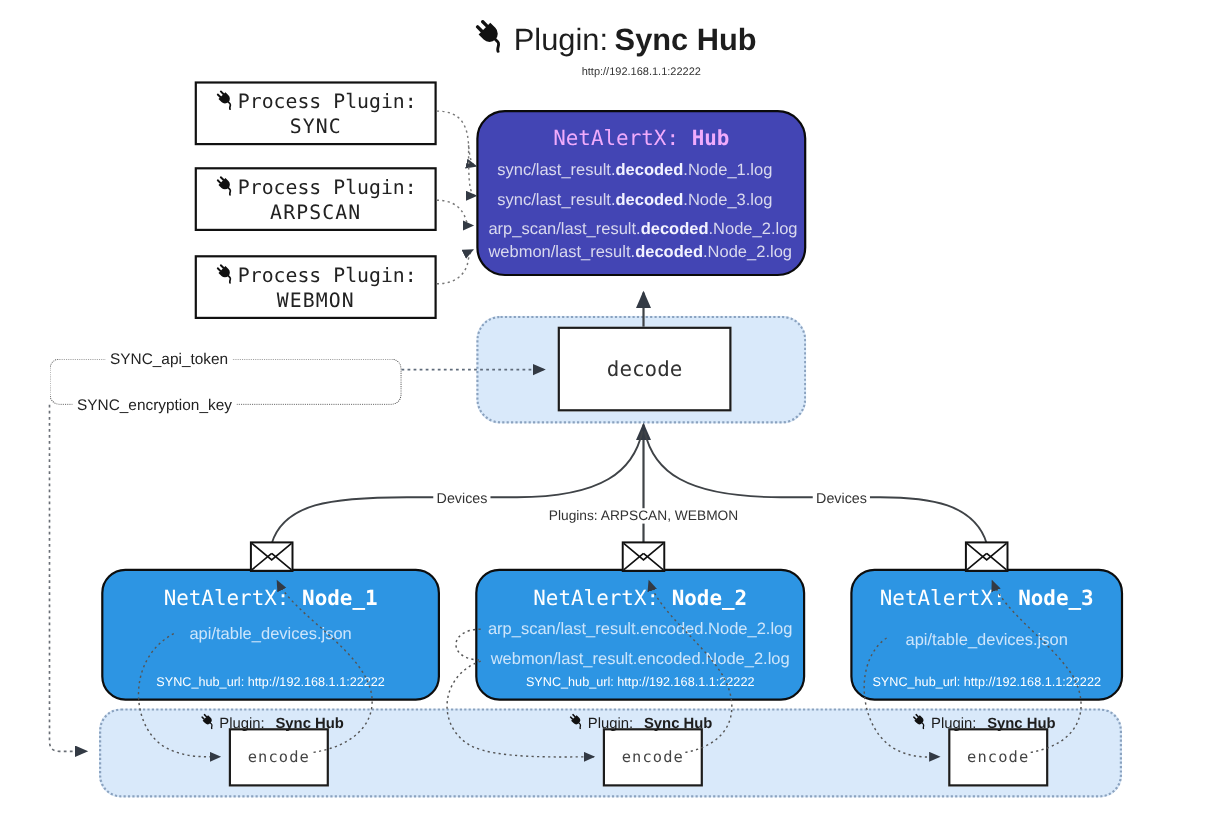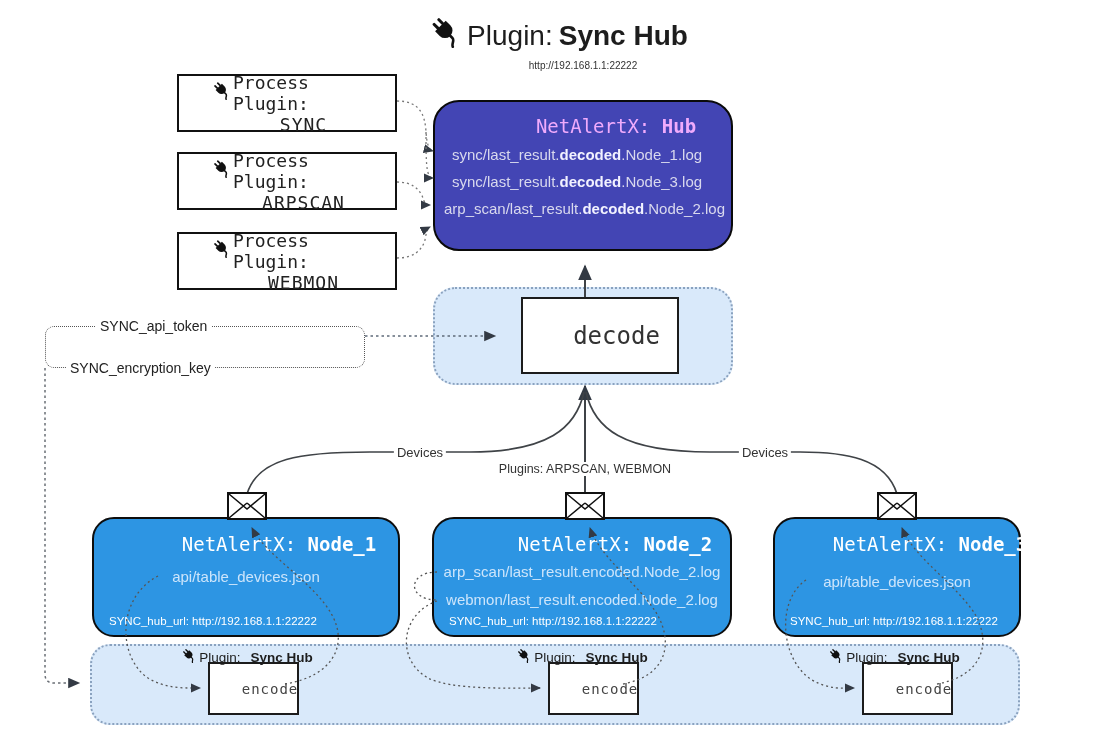--- a/index.html
+++ b/index.html
@@ -1,19 +1,19 @@
 <!DOCTYPE html>
 <html><head>
 <meta charset="utf-8">
 <style>
   html,body{margin:0;padding:0;background:#fff;}
   .canvas{position:relative;width:1117px;height:754px;background:#fff;overflow:hidden;
           font-family:"Liberation Sans",sans-serif;color:#222;}
   .abs{position:absolute;}
-  .mono{font-family:"DejaVu Sans Mono",monospace;padding-left:33px;}
+  .mono{font-family:"DejaVu Sans Mono",monospace;}
   svg.overlay{position:absolute;left:0;top:0;z-index:2;pointer-events:none;}
 
   
   .title{left:0;top:16px;width:1117px;display:flex;justify-content:center;align-items:center;
          gap:6px;font-size:28px;color:#1d1d1d;z-index:3;}
   .title b{font-weight:700;}
 
   
   .pbox{width:220px;height:58px;background:#fff;border:2px solid #111;box-sizing:border-box;
         display:flex;flex-direction:column;align-items:center;justify-content:center;z-index:1;}
@@ -27,36 +27,36 @@
              font-size:19px;}
   .hub-log{position:absolute;left:17px;color:#d9d9ee;font-size:15px;white-space:nowrap;}
   .hub-log b{color:#f2f2ff;font-weight:700;}
   .hub-url{left:433px;top:60px;width:300px;text-align:center;font-size:10px;color:#333;z-index:3;}
 
   
   .lightbox{background:#d9e9fa;border:2px dotted #8aa2bf;border-radius:22px;box-sizing:border-box;z-index:1;}
   .decode-wrap{left:433px;top:287px;width:300px;height:98px;}
   .whitebox{background:#fff;border:2px solid #1c1c1c;box-sizing:border-box;display:flex;
             align-items:center;justify-content:center;color:#333;z-index:1;}
-  .decode-box{left:521px;top:297px;width:158px;height:77px;font-size:24px;}
+  .decode-box{left:507px;top:297px;width:158px;height:77px;font-size:19px;}
 
   
   .config-rect{left:45px;top:326px;width:320px;height:42px;border:1.5px dotted #555;
                border-radius:9px;box-sizing:border-box;z-index:1;}
   .line-label{background:#fff;padding:0 4px;font-size:14px;color:#222;white-space:nowrap;z-index:3;}
 
   
   .edge-label{background:#fff;padding:0 3px;font-size:13px;color:#333;white-space:nowrap;z-index:3;
               transform:translateX(-50%);}
 
   
   .node{background:#2d95e3;border:2.5px solid #0d0d0d;border-radius:22px;box-sizing:border-box;z-index:1;}
   .node-title{position:absolute;left:0;width:100%;text-align:center;color:#fff;font-size:19px;top:14px;}
   .node-file{position:absolute;left:0;width:100%;text-align:center;color:#cde5fb;font-size:15px;white-space:nowrap;}
-  .node-url{position:absolute;left:0;bottom:8px;width:100%;text-align:left;color:#fff;font-size:11.5px;padding-left:15px;}
+  .node-url{position:absolute;left:0;bottom:8px;width:100%;text-align:center;color:#fff;font-size:11.5px;}
 
   
   .envelope{width:40px;height:28px;z-index:3;}
 
   
   .bottom-wrap{left:90px;top:644px;width:930px;height:81px;border-radius:20px;}
   .encode-box{width:91px;height:53px;font-size:14px;letter-spacing:1px;color:#444;z-index:1;}
   .enc-label{display:flex;align-items:center;gap:3px;font-size:13.5px;color:#1d1d1d;z-index:3;
              transform:translateX(-50%);white-space:nowrap;}
   .enc-label b{font-weight:700;}
@@ -121,20 +121,21 @@
 
   <div class="abs hub-url">http://192.168.1.1:22222</div>
   <div class="abs hub">
     <div class="hub-title mono">
       <span>NetAlertX:</span>
       <b>Hub</b>
     </div>
     <div class="hub-log" style="top:44px;"><span>sync/last_result.</span><b>decoded</b><span>.Node_1.log</span></div>
     <div class="hub-log" style="top:71px;"><span>sync/last_result.</span><b>decoded</b><span>.Node_3.log</span></div>
     <div class="hub-log" style="top:98px;left:9px;"><span>arp_scan/last_result.</span><b>decoded</b><span>.Node_2.log</span></div>
+    <div class="hub-log" style="top:119px;left:9px;"><span>webmon/last_result.</span><b>decoded</b><span>.Node_2.log</span></div>
   </div>
 
   <div class="abs lightbox decode-wrap"></div>
   <div class="abs whitebox decode-box mono">decode</div>
 
   <div class="abs config-rect"></div>
   <div class="abs line-label" style="left:96px;top:318px;">SYNC_api_token</div>
   <div class="abs line-label" style="left:66px;top:360px;">SYNC_encryption_key</div>
 
   <div class="abs edge-label" style="left:420px;top:445px;">Devices</div>

